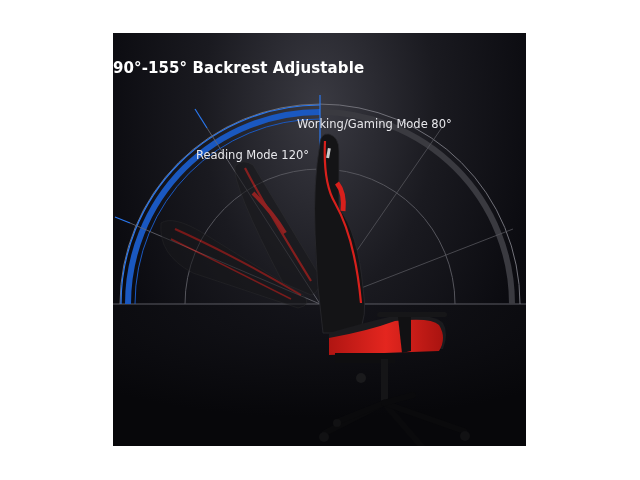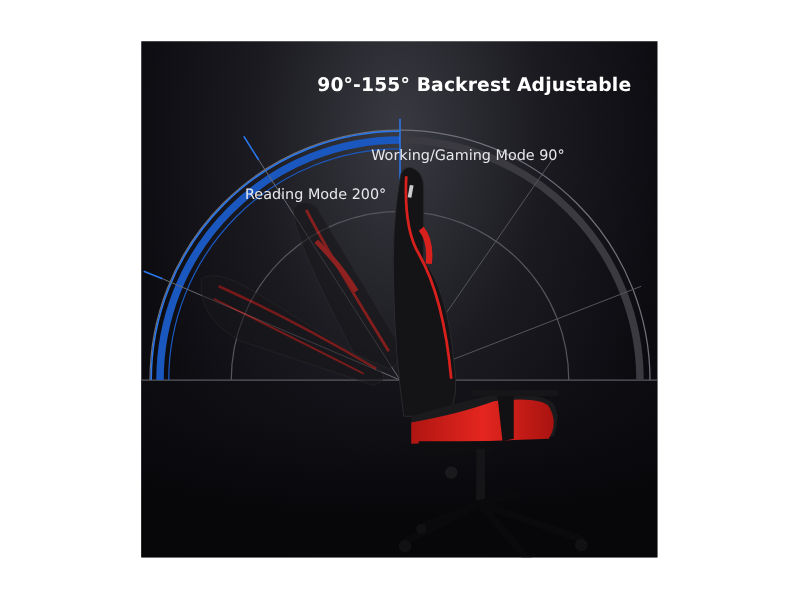--- a/index.html
+++ b/index.html
@@ -1,22 +1,22 @@
 <!DOCTYPE html>
 <html><head>
 <meta charset="utf-8">
 <style>
   html, body { margin:0; padding:0; }
   body { width:640px; height:480px; background:#ffffff; position:relative; overflow:hidden;
          font-family:"DejaVu Sans", sans-serif; }
   #panel { position:absolute; left:113px; top:33px; width:413px; height:413px; overflow:hidden;
            background: radial-gradient(ellipse at 50% 18%, #3a3a42 0%, #1a1a20 40%, #0b0b10 75%, #08080c 100%); }
   #panel svg { position:absolute; left:0; top:0; }
-  .title { position:absolute; left:0; width:368px; top:26px; text-align:right; color:#ffffff;
-           font-weight:bold; font-size:15px; letter-spacing:0.1px;padding-left:24px; }
+  .title { position:absolute; left:0; width:368px; top:26px; text-align:left; color:#ffffff;
+           font-weight:bold; font-size:15px; letter-spacing:0.1px; }
   .label { position:absolute; color:#e8e8ec; font-size:11.5px; white-space:nowrap; }
 </style>
 </head>
 <body>
 
 <div id="panel">
 
   <svg width="413" height="413" viewBox="0 0 413 413">
     <defs>
       <radialGradient id="floor" cx="0.5" cy="0" r="0.8">
@@ -92,15 +92,15 @@
       <g fill="#111113">
         <circle cx="211" cy="404" r="5"></circle>
         <circle cx="311" cy="419" r="5"></circle>
         <circle cx="352" cy="403" r="5"></circle>
         <circle cx="224" cy="390" r="4"></circle>
       </g>
     </g>
   </svg>
 
   <div class="title">90°-155° Backrest Adjustable</div>
-  <div class="label" style="left:184px; top:84px;">Working/Gaming Mode 90°</div>
-  <div class="label" style="left:83px; top:115px;">Reading Mode 200°</div>
+  <div class="label" style="left:184px; top:84px;">Working/Gaming Mode 80°</div>
+  <div class="label" style="left:83px; top:115px;">Reading Mode 120°</div>
 </div>
 
 </body></html>

